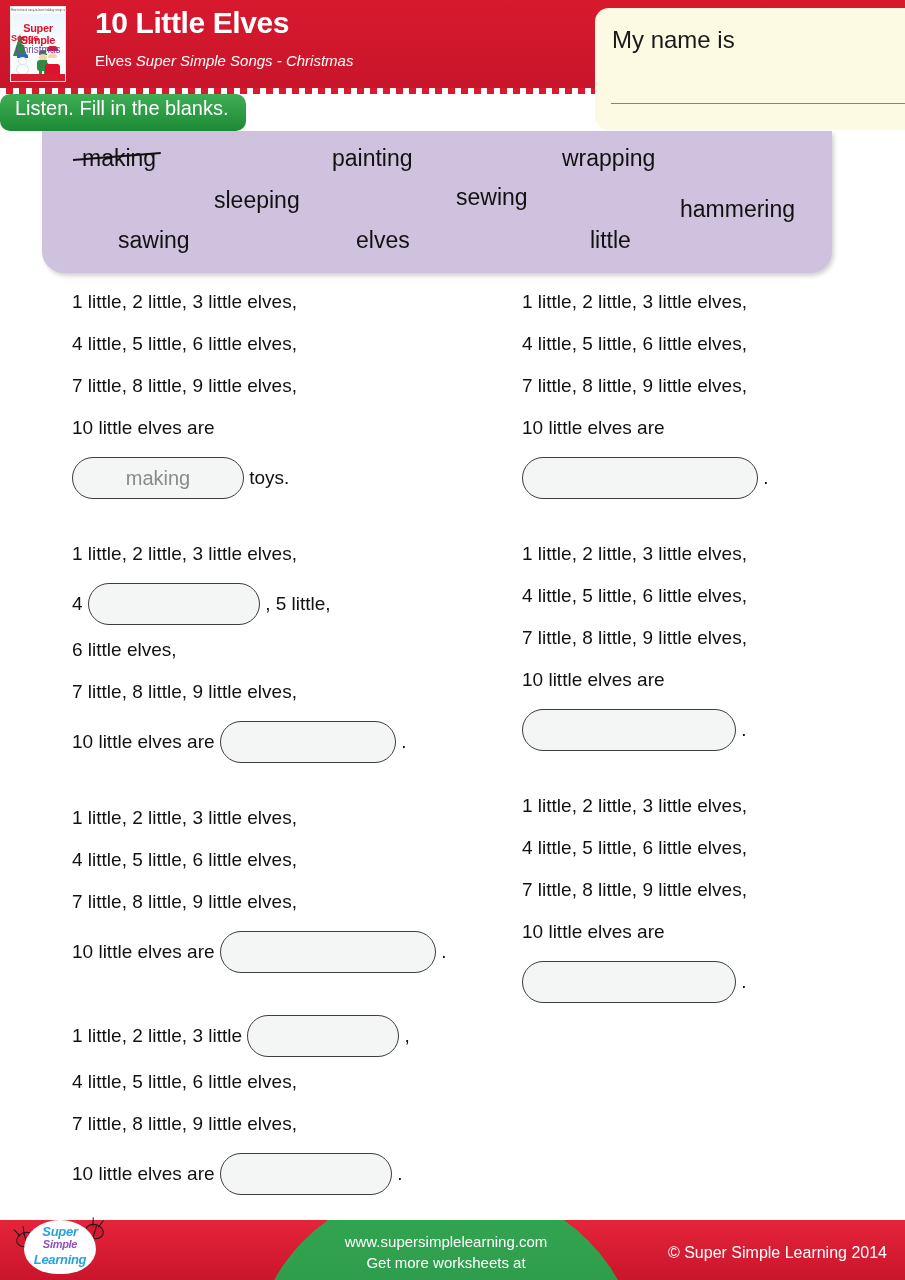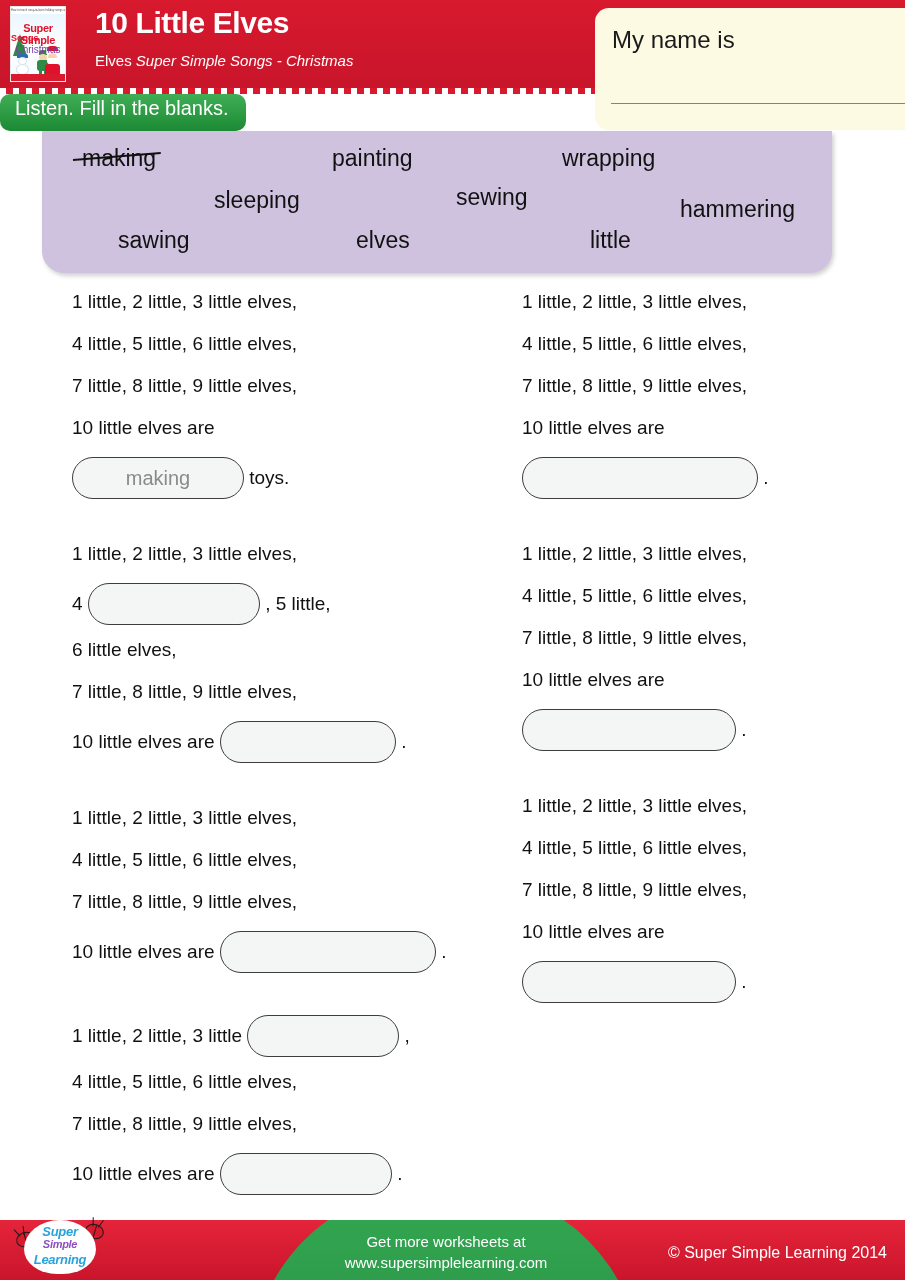--- a/index.html
+++ b/index.html
@@ -492,22 +492,22 @@
           <span class="blank" style="width: 214px;"></span>
           <span class="txt"> .</span>
         </div>
       </div>
     </div>
 </div>
 
 <div class="footer">
   <div class="footer-dome"></div>
   <div class="footer-text">
+    <div>www.supersimplelearning.com</div>
     <div>Get more worksheets at</div>
-    <div>www.supersimplelearning.com</div>
   </div>
   <div class="footer-copy">© Super Simple Learning 2014</div>
 </div>
 
 <div class="logo">
   <div class="bug bug-l">
     <div class="ant" style="left:2px; top:-7px; transform:rotate(-25deg);"></div>
     <div class="ant" style="left:9px; top:-7px; transform:rotate(10deg);"></div>
   </div>
   <div class="bug bug-r">

